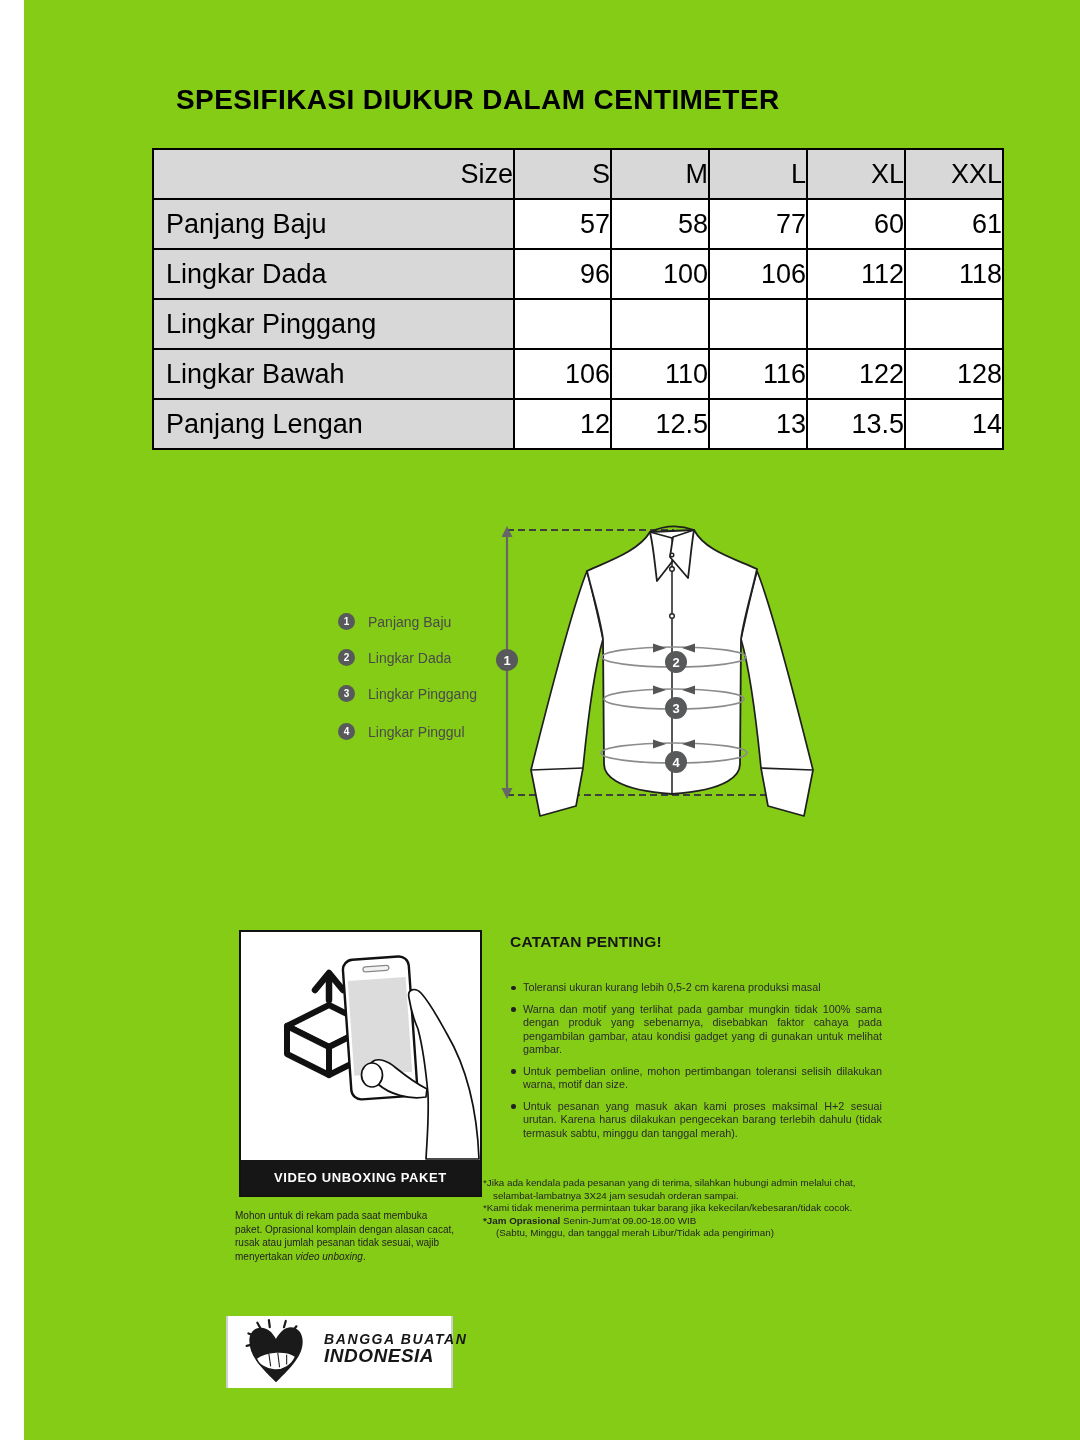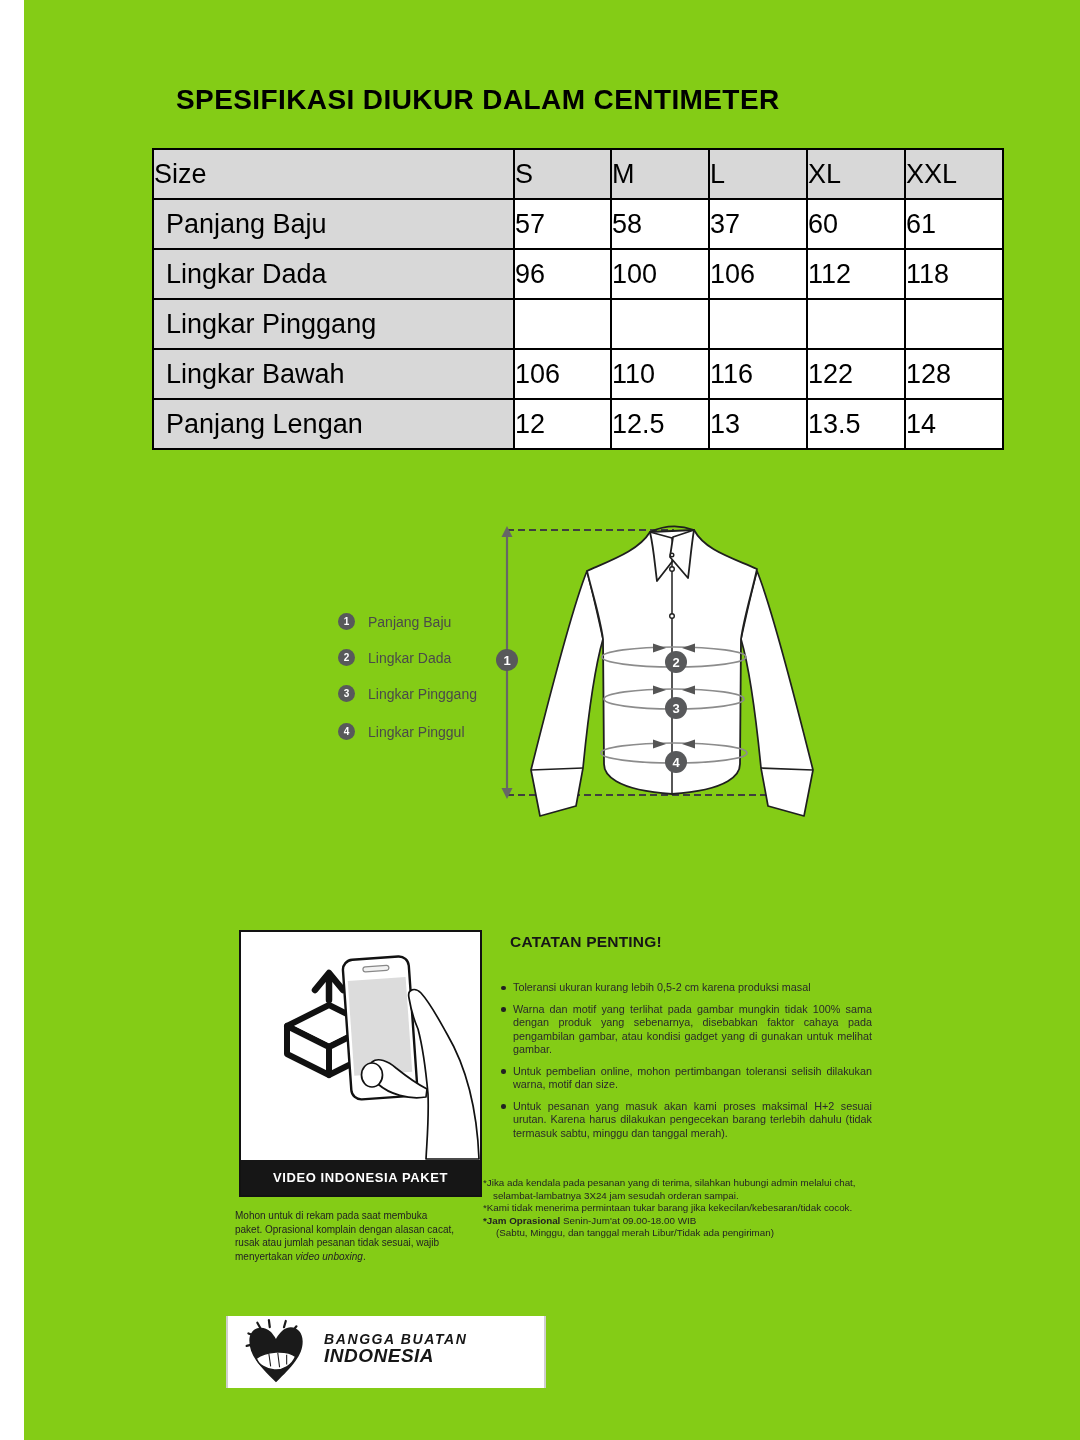--- a/index.html
+++ b/index.html
@@ -6,21 +6,21 @@
   .page{position:relative;width:1080px;height:1440px;background:#84cc16;
         font-family:"Liberation Sans",sans-serif;overflow:hidden;margin-left:24px;}
 
   
   .title{position:absolute;left:152px;top:84px;margin:0;font-size:28px;font-weight:700;
          color:#000;letter-spacing:.4px;white-space:nowrap;}
 
   
   .size-table{position:absolute;left:128px;top:148px;border-collapse:collapse;table-layout:fixed;}
   .size-table th,.size-table td{border:2px solid #000;height:48px;font-size:27px;font-weight:400;
-         color:#000;padding:0;text-align:left;vertical-align:middle;}
+         color:#000;padding:0;text-align:right;vertical-align:middle;}
   .size-table thead th{background:#d8d8d8;}
   .size-table tbody th{background:#d8d8d8;text-align:left;padding-left:12px;font-weight:400;}
   .size-table tbody td{background:#fff;}
 
   
   .legend-item{position:absolute;left:314px;display:flex;align-items:center;}
   .lbadge{width:17px;height:17px;border-radius:50%;background:#58595b;color:#fff;font-size:10px;
           font-weight:700;display:flex;align-items:center;justify-content:center;flex:0 0 17px;}
   .llabel{font-size:14px;color:#4a4a4a;margin-left:13px;white-space:nowrap;}
 
@@ -29,38 +29,38 @@
   
   .unbox-box{position:absolute;left:215px;top:930px;width:243px;height:267px;
              border:2px solid #121212;background:#fff;box-sizing:border-box;overflow:hidden;}
   .unbox-bar{position:absolute;left:0;right:0;bottom:0;height:35px;background:#161616;color:#fff;
              display:flex;align-items:center;justify-content:center;font-size:13px;font-weight:700;
              letter-spacing:.6px;white-space:nowrap;}
 
   
   .notes-heading{position:absolute;left:486px;top:933px;font-size:15.5px;font-weight:800;
                  color:#161616;letter-spacing:.2px;}
-  .bullets{position:absolute;left:476px;top:981px;width:372px;margin:0;padding:0;list-style:none;}
+  .bullets{position:absolute;left:486px;top:981px;width:372px;margin:0;padding:0;list-style:none;}
   .bullets li{position:relative;padding-left:13px;margin:0 0 8px 0;font-size:10.8px;
               line-height:13.5px;text-align:justify;color:#2a2a2a;}
   .bullets li::before{content:"";position:absolute;left:1px;top:4.5px;width:4.5px;height:4.5px;
               border-radius:50%;background:#222;}
 
   .footnotes{position:absolute;left:459px;top:1177px;width:436px;font-size:9.8px;
              line-height:12.6px;color:#232323;}
   .footnotes p{margin:0;padding-left:10px;text-indent:-10px;}
   .footnotes p.fn-paren{padding-left:13px;text-indent:0;}
   .fn-bold{font-weight:700;}
 
   .mohon{position:absolute;left:211px;top:1209px;width:222px;margin:0;font-size:10px;
          line-height:13.5px;color:#222;}
   .mohon .it{font-style:italic;}
 
   
-  .branding{position:absolute;left:202px;top:1316px;width:320px;height:72px;background:#fff;
+  .branding{position:absolute;left:202px;top:1316px;width:227px;height:72px;background:#fff;
             border-left:2px solid #cfcfcf;border-right:2px solid #cfcfcf;box-sizing:border-box;}
   .brand-heart{position:absolute;left:16px;top:2px;}
   .brand-line1{position:absolute;left:96px;top:15px;font-size:14px;font-style:italic;font-weight:600;
                letter-spacing:1.6px;color:#161616;white-space:nowrap;}
   .brand-line2{position:absolute;left:96px;top:29px;font-size:19px;font-style:italic;font-weight:800;
                letter-spacing:.5px;color:#161616;white-space:nowrap;}
 </style>
 </head>
 <body>
 
@@ -85,21 +85,21 @@
         <th>L</th>
         <th>XL</th>
         <th>XXL</th>
       </tr>
     </thead>
     <tbody>
       <tr>
         <th>Panjang Baju</th>
         <td>57</td>
         <td>58</td>
-        <td>37</td>
+        <td>77</td>
         <td>60</td>
         <td>61</td>
       </tr>
       <tr>
         <th>Lingkar Dada</th>
         <td>96</td>
         <td>100</td>
         <td>106</td>
         <td>112</td>
         <td>118</td>
@@ -220,21 +220,21 @@
         <rect x="110" y="47" width="58" height="95" fill="#dcdcdc"></rect>
         <rect x="126" y="34" width="26" height="5" rx="2.5" fill="#f2f2f2" stroke="#888" stroke-width="1.2"></rect>
       </g>
 
       <g fill="#ffffff" stroke="#111" stroke-width="1.7" stroke-linejoin="round">
         <path d="M238,227 C236,176 226,136 206,102 C198,88 190,72 180,61 C174,55 166,57 168,66 C170,78 173,88 177,97 C181,112 185,140 187,162 C188,186 186,208 185,227 Z"></path>
         <path d="M185,165 C168,168 148,162 137,152 C128,144 126,135 131,130 C137,125 147,129 155,136 C165,144 176,152 186,157 Z"></path>
         <ellipse cx="131" cy="143" rx="10.5" ry="12"></ellipse>
       </g>
     </svg>
-    <div class="unbox-bar">VIDEO INDONESIA PAKET</div>
+    <div class="unbox-bar">VIDEO UNBOXING PAKET</div>
   </div>
 
   <div class="notes-heading">CATATAN PENTING!</div>
   <ul class="bullets">
     <li>Toleransi ukuran kurang lebih 0,5-2 cm karena produksi masal</li>
     <li>Warna dan motif yang terlihat pada gambar mungkin tidak 100% sama dengan produk yang sebenarnya, disebabkan faktor cahaya pada pengambilan gambar, atau kondisi gadget yang di gunakan untuk melihat gambar.</li>
     <li>Untuk pembelian online, mohon pertimbangan toleransi selisih dilakukan warna, motif dan size.</li>
     <li>Untuk pesanan yang masuk akan kami proses maksimal H+2 sesuai urutan. Karena harus dilakukan pengecekan barang terlebih dahulu (tidak termasuk sabtu, minggu dan tanggal merah).</li>
   </ul>
 

